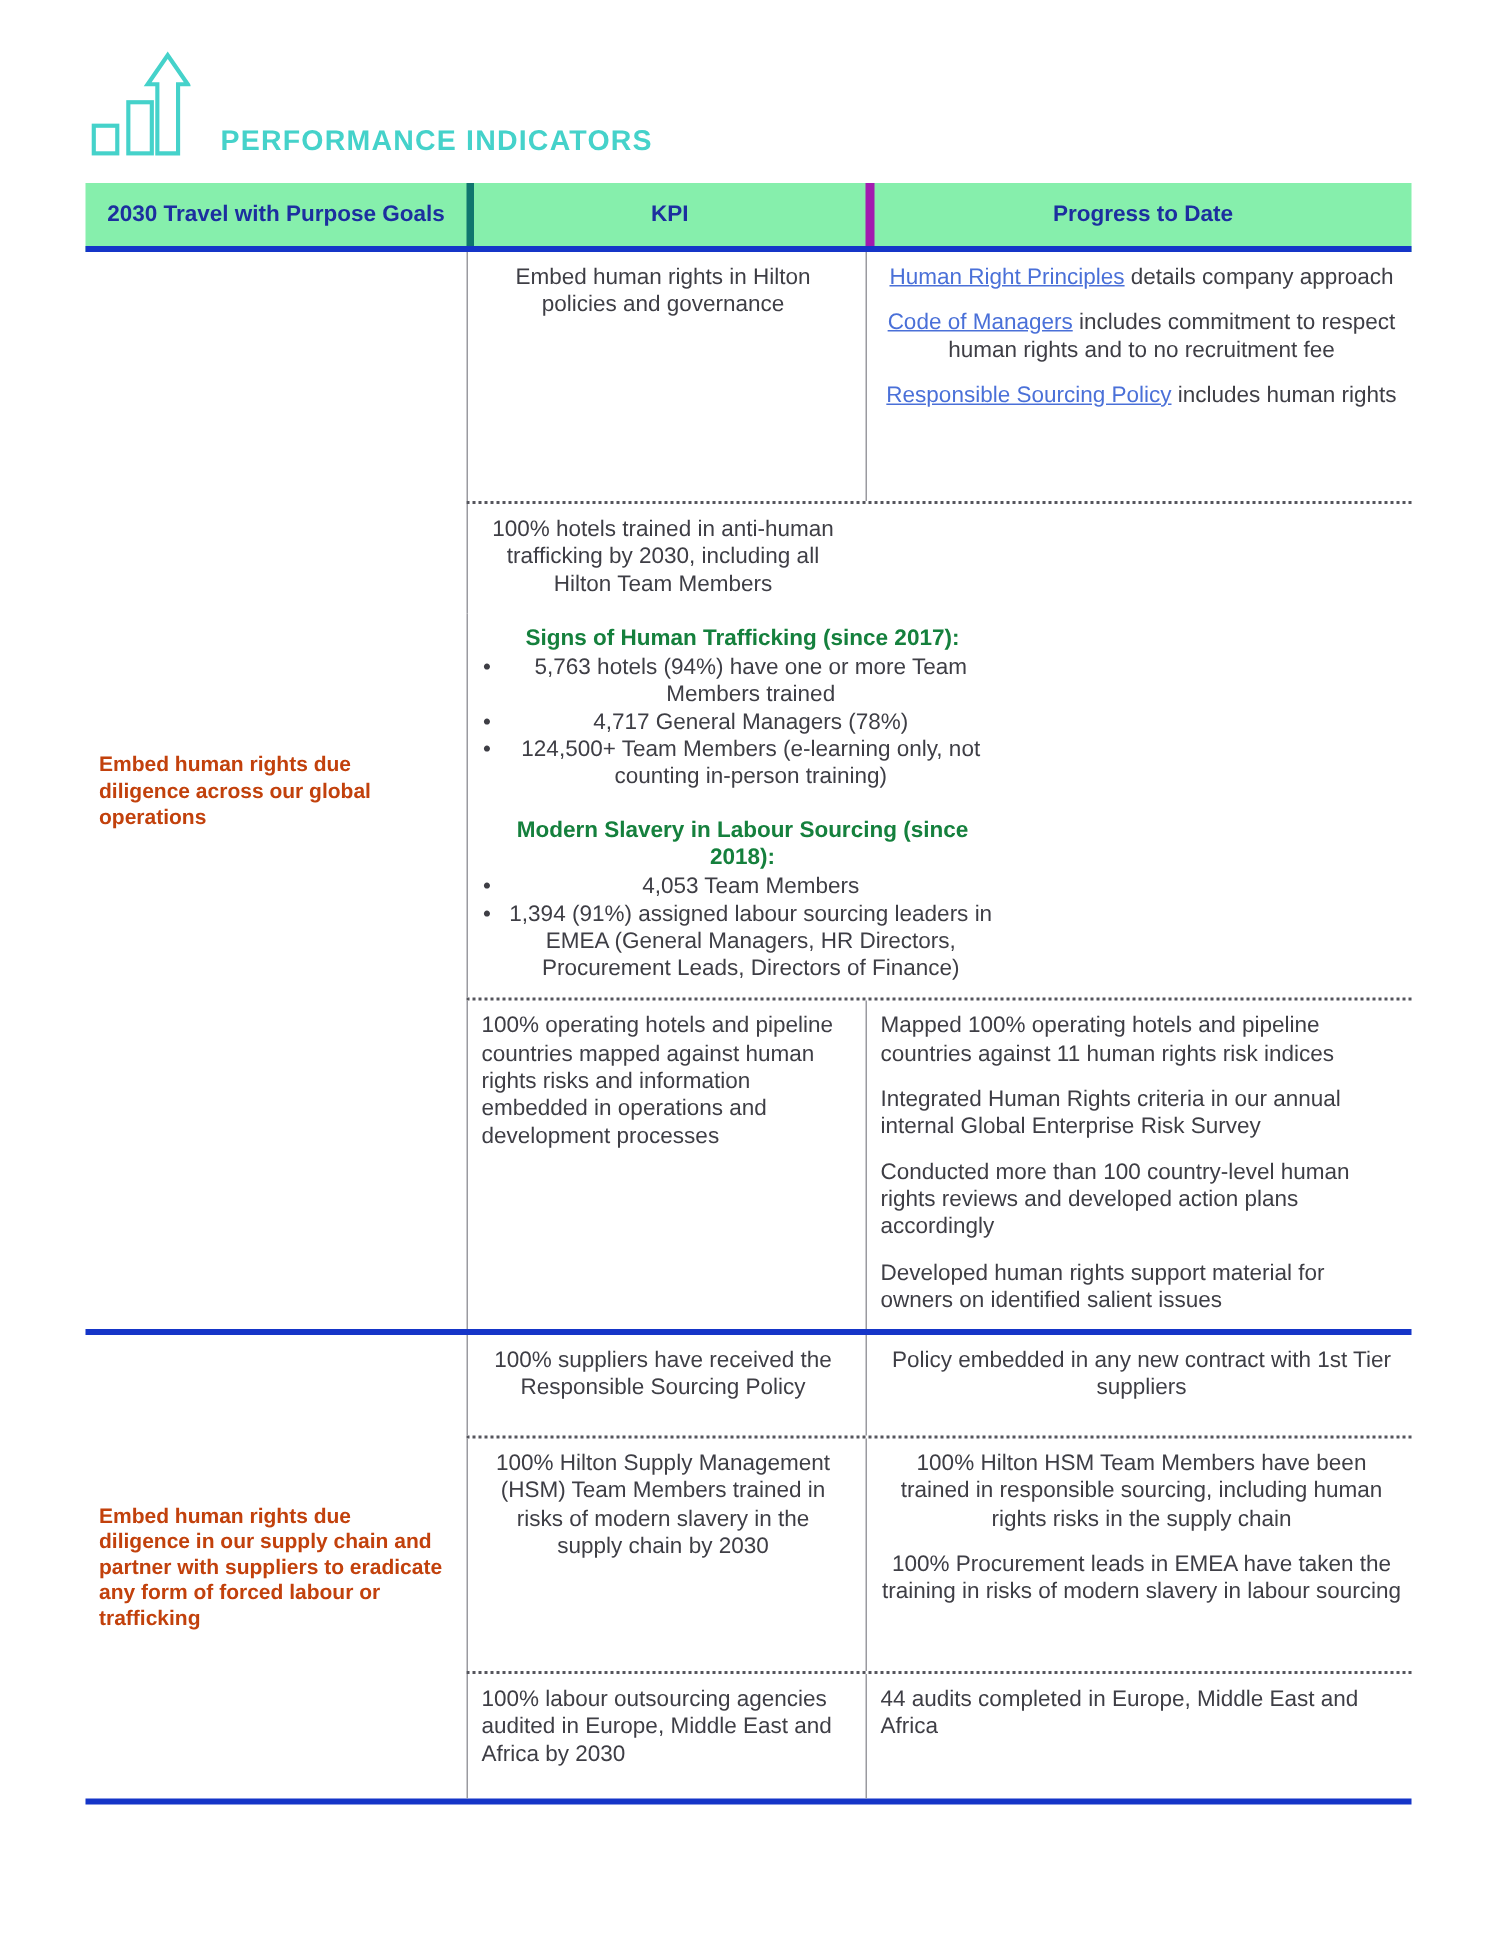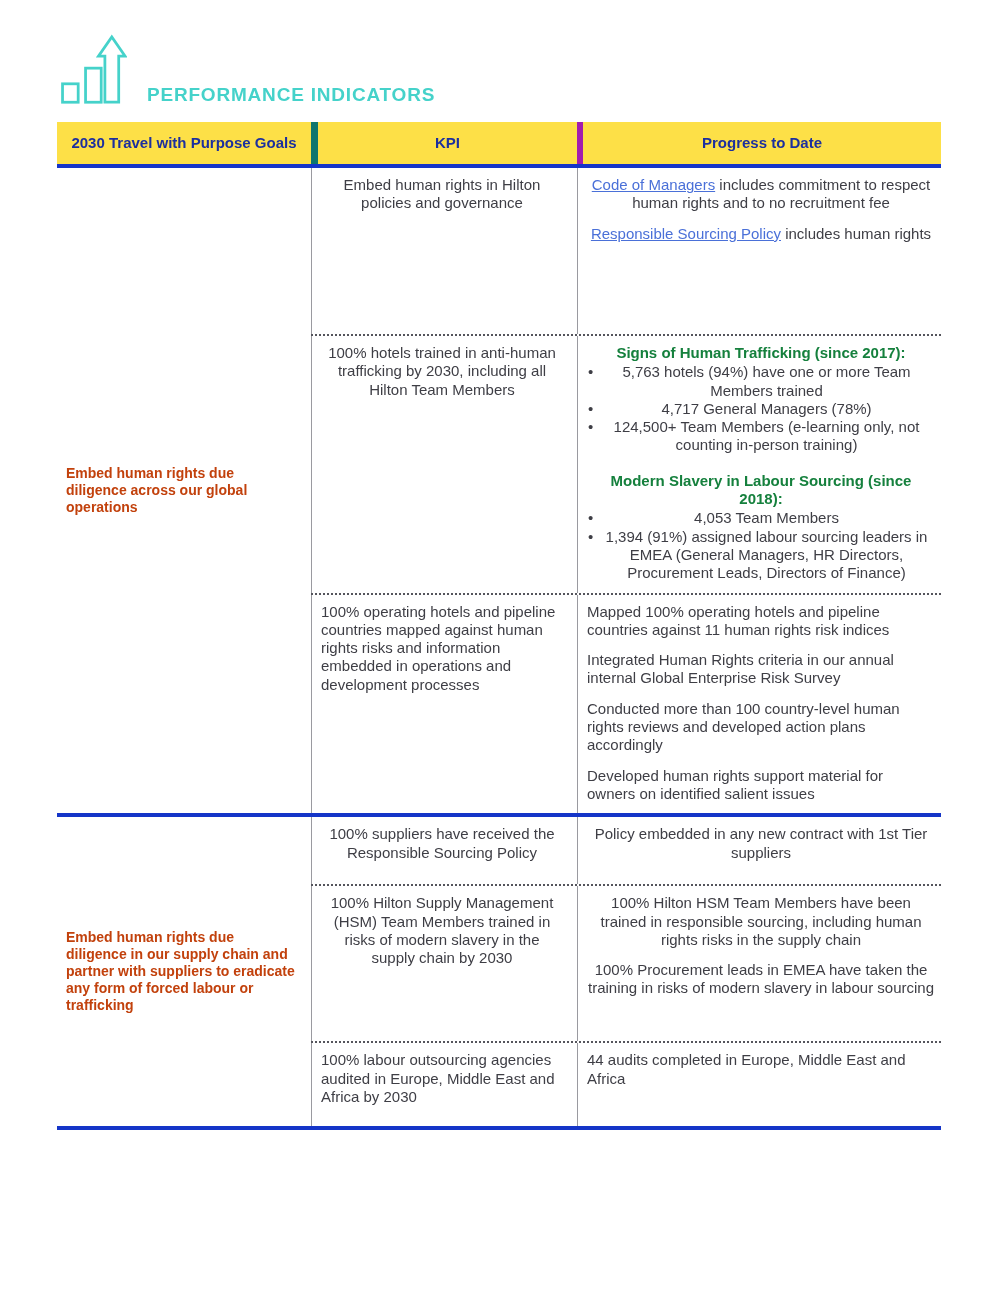--- a/index.html
+++ b/index.html
@@ -22,35 +22,35 @@
     letter-spacing: 0.8px;
     color: #45d2ca;
     padding-bottom: 4px;
     text-transform: uppercase;
   }
 
   
   .pi-table { width: 884px; }
   .thead {
     display: flex;
-    background: #fde047;
+    background: #86efac;
     border-bottom: 4px solid #1535c8;
     min-height: 46px;
     align-items: center;
   }
   .thead .hcell {
     font-size: 15px;
     font-weight: bold;
     color: #1c2f9f;
     text-align: center;
     line-height: 1.15;
     padding: 6px 10px;
   }
   .hcell.c1 { width: 254px; }
-  .hcell.c2 { width: 266px; border-left: 7px solid #0f766e; align-self: stretch; display: flex; align-items: center; justify-content: center; }
+  .hcell.c2 { width: 266px; border-left: 5px solid #0f766e; align-self: stretch; display: flex; align-items: center; justify-content: center; }
   .hcell.c3 { width: 364px; border-left: 6px solid #a21caf; align-self: stretch; display: flex; align-items: center; justify-content: center; }
 
   .group { display: flex; border-bottom: 4px solid #1535c8; }
   .goal-cell {
     width: 254px;
     display: flex;
     align-items: center;
     padding: 12px 14px 12px 9px;
   }
   .goal-text {
@@ -92,21 +92,21 @@
   }
   .bullets li::before { content: "\2022"; position: absolute; left: 1px; }
   a.doc-link {
     color: #4a70d8;
     text-decoration: underline;
     cursor: pointer;
   }
 
   
   .g1r1 { min-height: 168px; }
-  .g1r2 { min-height: 228px; }
+  .g1r2 { min-height: 228px; flex-direction: column; }
   .g1r3 { min-height: 212px; }
   .g2r1 { min-height: 69px; }
   .g2r2 { min-height: 157px; }
   .g2r3 { min-height: 83px; }
 </style>
 </head>
 <body>
 
 <div class="page">
 
@@ -129,20 +129,21 @@
 
     <div class="group">
       <div class="goal-cell">
         <div class="goal-text">Embed human rights due diligence across our global operations</div>
       </div>
       <div class="subrows">
 
         <div class="subrow dotted g1r1">
           <div class="kpi-cell">Embed human rights in Hilton policies and governance</div>
           <div class="progress-cell">
+            <p><a class="doc-link">Human Right Principles</a><span> details company approach</span></p>
             <p><a class="doc-link">Code of Managers</a><span> includes commitment to respect human rights and to no recruitment fee</span></p>
             <p><a class="doc-link">Responsible Sourcing Policy</a><span> includes human rights</span></p>
           </div>
         </div>
 
         <div class="subrow dotted g1r2">
           <div class="kpi-cell">100% hotels trained in anti-human trafficking by 2030, including all Hilton Team Members</div>
           <div class="progress-cell">
             <div class="blue-heading">Signs of Human Trafficking (since 2017):</div>
             <ul class="bullets">

